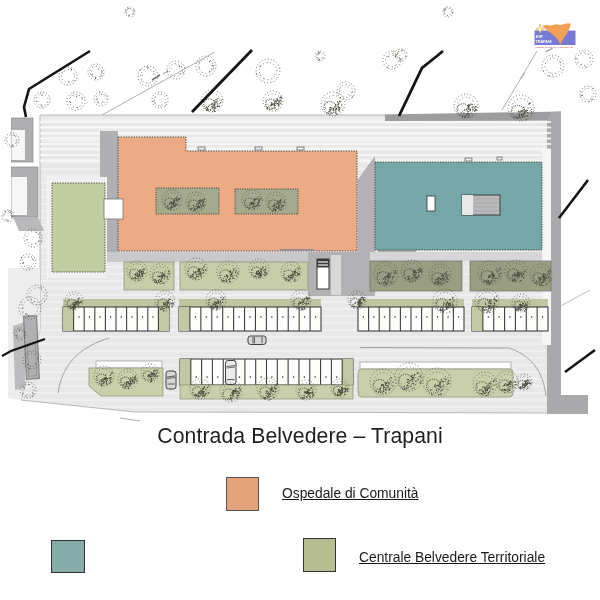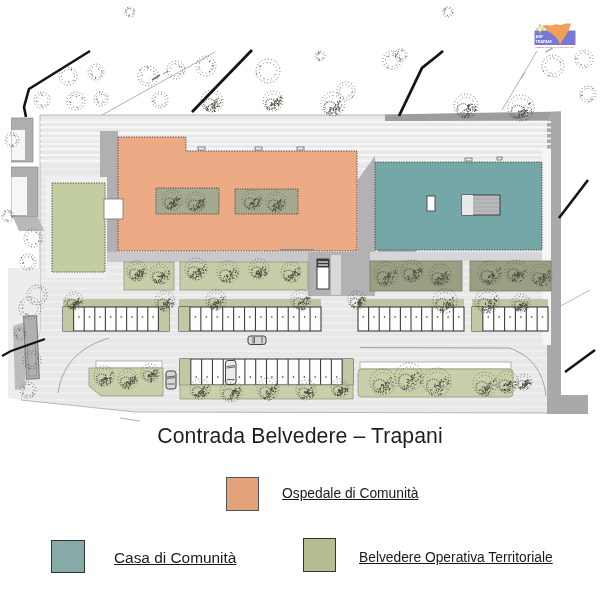--- a/index.html
+++ b/index.html
@@ -3106,25 +3106,24 @@
 </svg>
 
 <div class="title">Contrada Belvedere – Trapani</div>
 
 <div class="leg" style="left:226px;top:477px;width:33px;height:34px;background:#e2a37b;border:1.2px solid #555;"></div>
 
 <div class="leg" style="left:282px;top:486px;font-size:13.8px;">Ospedale di Comunità</div>
 
 <div class="leg" style="left:51px;top:540px;width:34px;height:33px;background:#85aaa7;border:1.2px solid #333;"></div>
 
-<div class="leg" style="left:114px;top:549px;font-size:15.4px;">Casa di Comunità</div>
 
 <div class="leg" style="left:303px;top:538px;width:33px;height:34px;background:#b6bd90;border:1.2px solid #333;"></div>
 
-<div class="leg" style="left:359px;top:550px;font-size:13.8px;">Belvedere Operativa Territoriale</div>
+<div class="leg" style="left:359px;top:550px;font-size:13.8px;">Centrale Belvedere Territoriale</div>
 
 <div style="position:absolute;left:532px;top:20px;width:46px;height:32px;">
   <svg width="46" height="32" viewBox="0 0 46 32">
     <rect x="2.5" y="10.5" width="41" height="14.5" fill="#767ad4"></rect>
     <path d="M10,6 L14,5 L19,5.6 L24,4.3 L29,5 L34,3.6 L39,3.5 L38,7 L36.5,10.5 L35,13.5 L33,16.5 L31,19.5 L29.5,22 L28.4,24.8 L27,22 L24.5,18 L20,14 L15,10.5 L11,7 Z" fill="#f0a057"></path>
     <path d="M8,4.2 L9.3,7.8 L12,9 L9.3,10.2 L8,13.8 L6.7,10.2 L4,9 L6.7,7.8 Z" fill="#fdf3a0" stroke="#9a8a40" stroke-width="0.4"></path>
     <text x="3.5" y="18.2" font-family="Liberation Sans, sans-serif" font-size="3.7" font-weight="bold" fill="#ffffff">ASP</text>
     <text x="3.5" y="22.8" font-family="Liberation Sans, sans-serif" font-size="3.7" font-weight="bold" fill="#ffffff">TRAPANI</text>
     <text x="3" y="28.2" font-family="Liberation Sans, sans-serif" font-size="2.4" fill="#c04848" textLength="38">AZIENDA SANITARIA PROVINCIALE</text>
   </svg>

